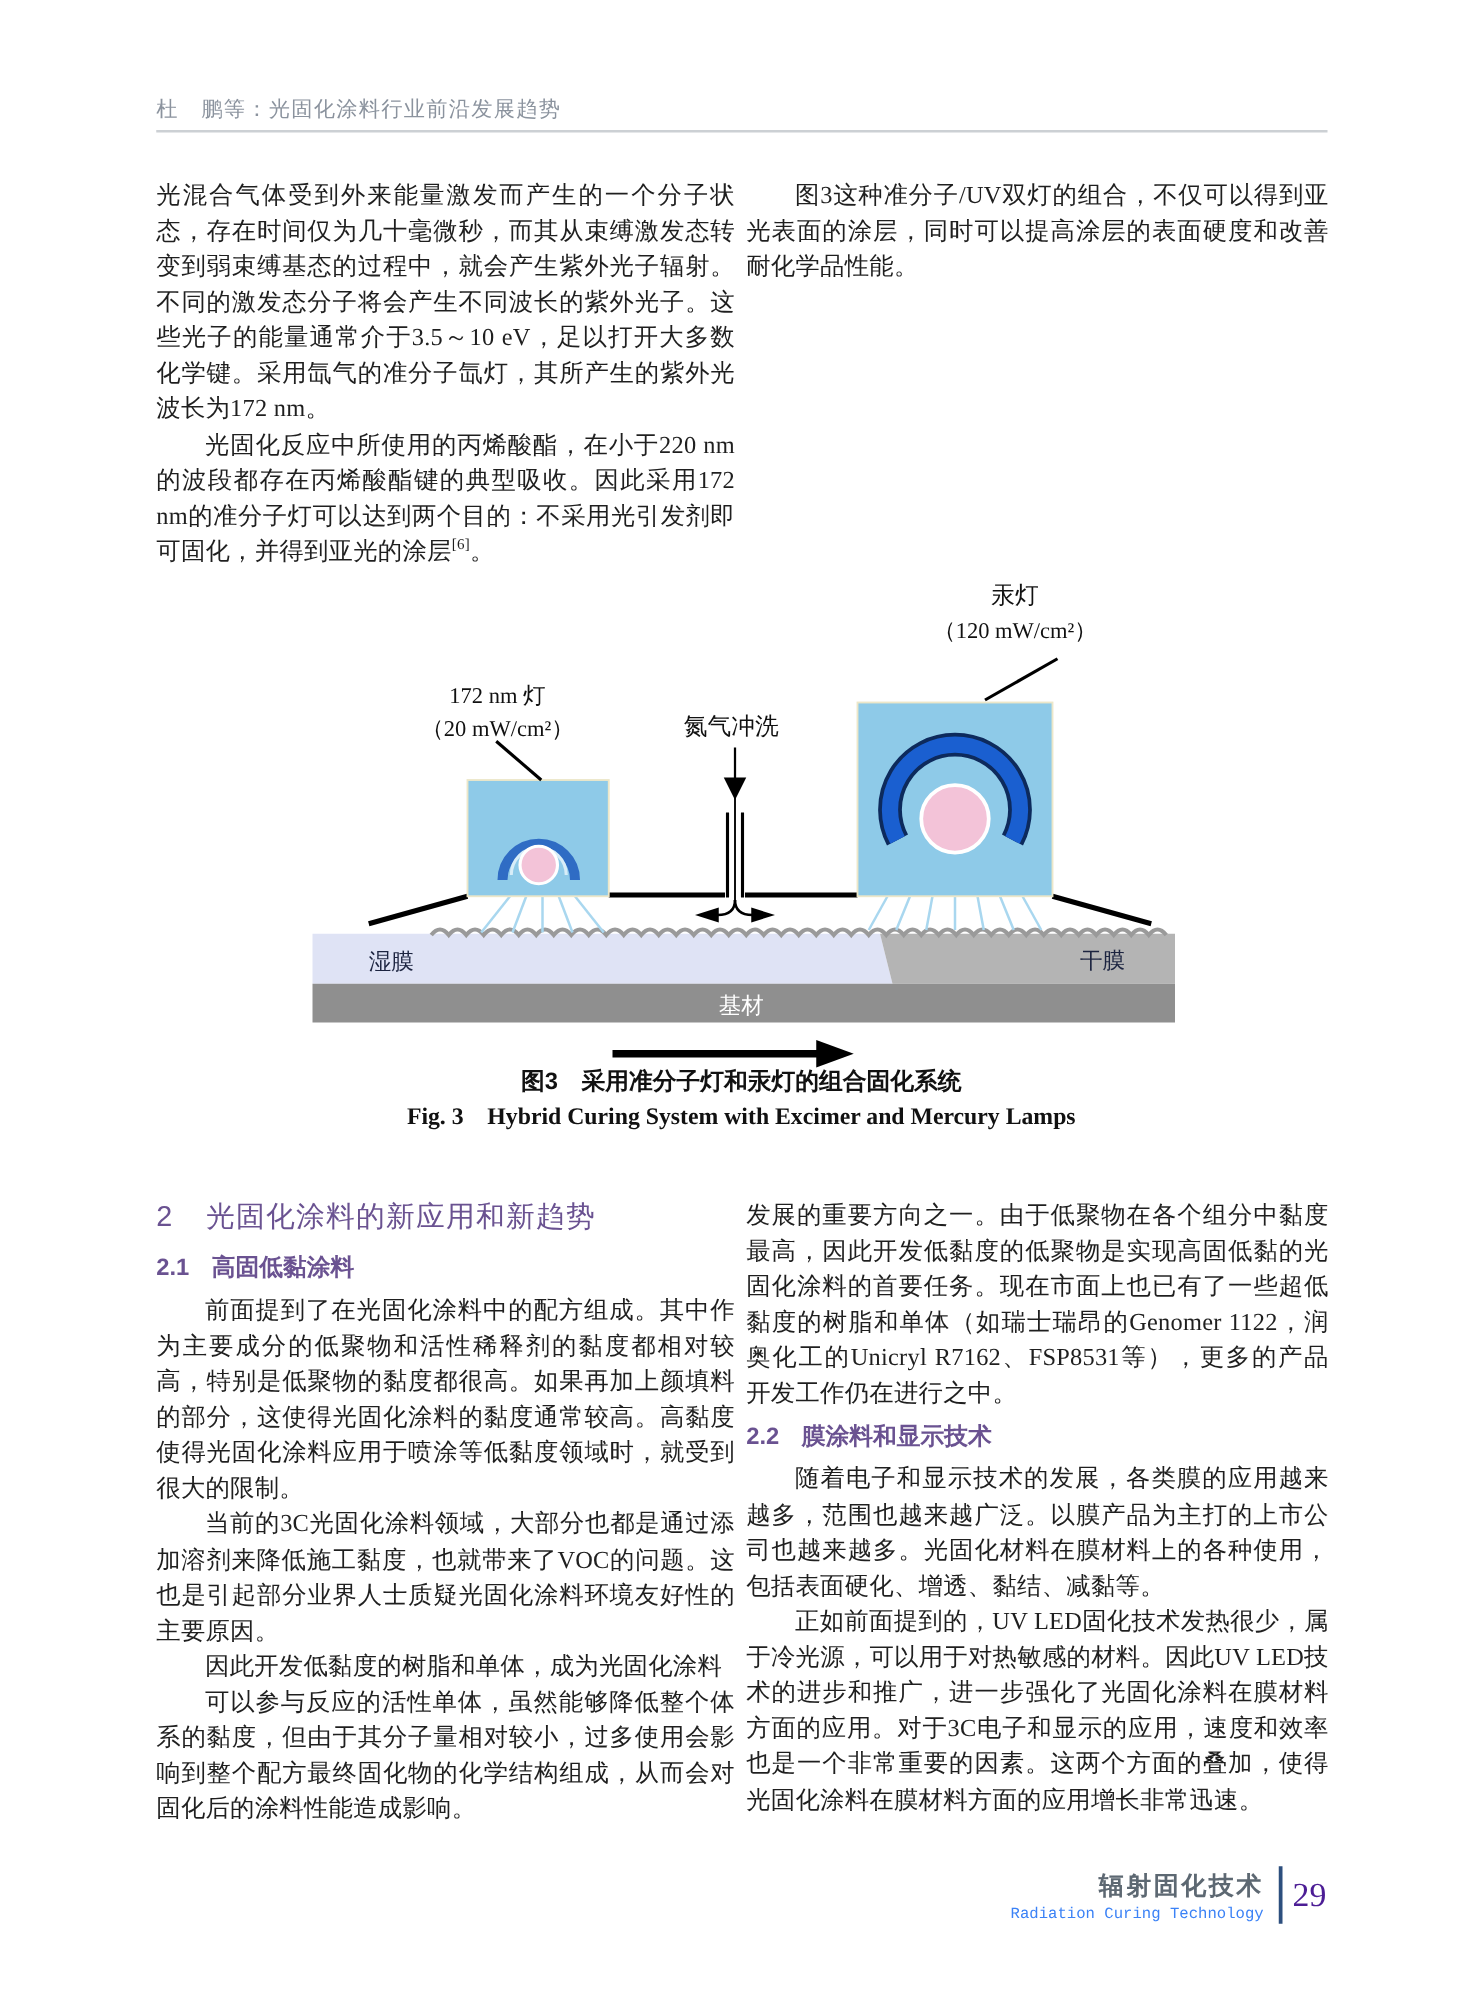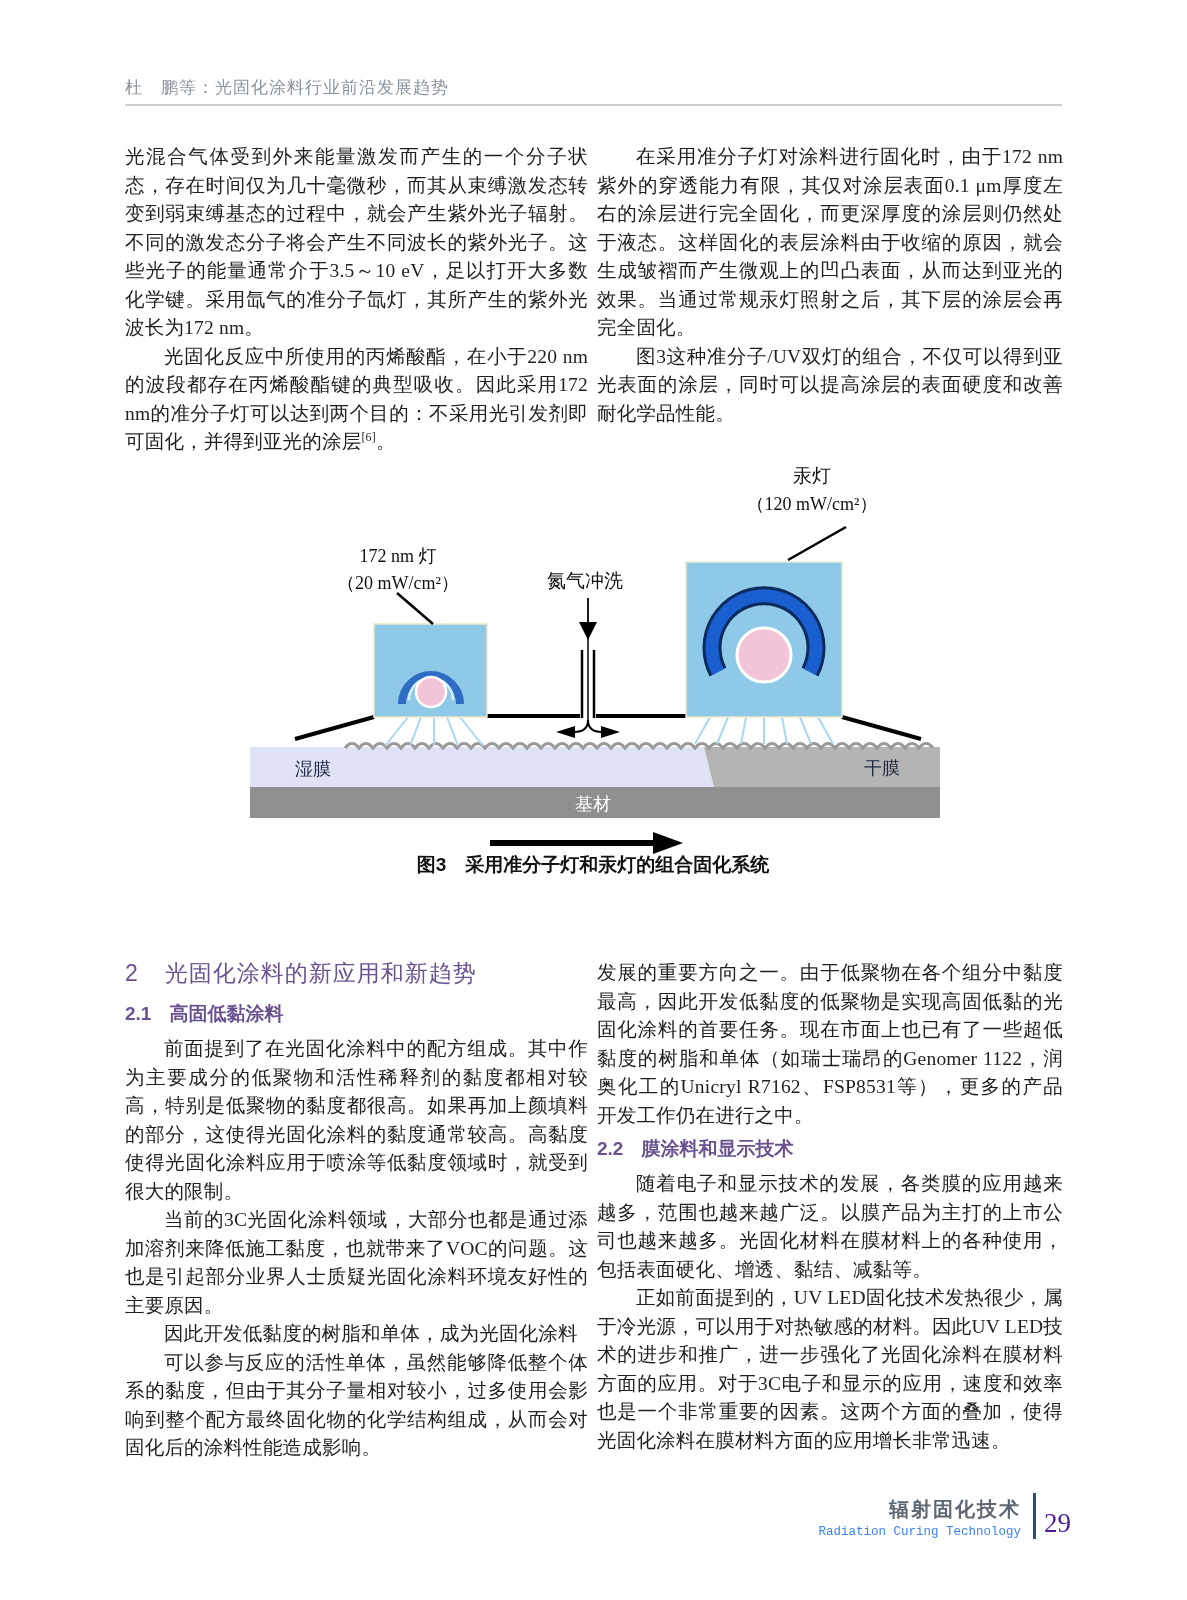--- a/index.html
+++ b/index.html
@@ -30,21 +30,21 @@
   h3.sub .num{margin-right:18px;}
 
   
   .fig-svg{position:absolute;left:225px;top:450px;}
   .fig-caption-zh{position:absolute;left:128px;top:852px;width:930px;text-align:center;
     font-family:"Liberation Sans","DejaVu Sans",sans-serif;font-size:19px;font-weight:bold;color:#111;}
   .fig-caption-en{position:absolute;left:128px;top:880px;width:930px;text-align:center;
     font-family:"Liberation Serif","DejaVu Serif",serif;font-size:19px;font-weight:bold;color:#111;}
 
   
-  .footer{position:absolute;top:1493px;right:116px;display:flex;align-items:flex-end;}
+  .footer{position:absolute;top:1493px;right:126px;display:flex;align-items:center;}
   .footer .names{text-align:right;margin-right:8px;}
   .footer .zh{font-family:"Liberation Sans","DejaVu Sans",sans-serif;font-size:20px;font-weight:bold;
     color:#5d6872;letter-spacing:2px;}
   .footer .en{font-family:Liberation Mono, monospace;font-size:12.5px;color:#3b82f6;margin-top:2px;}
   .footer .bar{width:3px;height:46px;background:#2d4f7e;margin:0 8px 0 4px;}
   .footer .pn{font-family:"Liberation Serif","DejaVu Serif",serif;font-size:27px;color:#4c1d95;}
 </style>
 </head>
 <body>
 
@@ -52,21 +52,20 @@
 
   <div class="running-title">杜　鹏等：光固化涂料行业前沿发展趋势</div>
   <div class="header-rule"></div>
 
   <div class="col col-left-top">
     <p class="no-indent">光混合气体受到外来能量激发而产生的一个分子状态，存在时间仅为几十毫微秒，而其从束缚激发态转变到弱束缚基态的过程中，就会产生紫外光子辐射。不同的激发态分子将会产生不同波长的紫外光子。这些光子的能量通常介于3.5～10 eV，足以打开大多数化学键。采用氙气的准分子氙灯，其所产生的紫外光波长为172 nm。</p>
     <p><span>光固化反应中所使用的丙烯酸酯，在小于220 nm的波段都存在丙烯酸酯键的典型吸收。因此采用172 nm的准分子灯可以达到两个目的：不采用光引发剂即可固化，并得到亚光的涂层</span><sup>[6]</sup><span>。</span></p>
   </div>
 
   <div class="col col-right-top">
-    <p>在采用准分子灯对涂料进行固化时，由于172 nm紫外的穿透能力有限，其仅对涂层表面0.1 μm厚度左右的涂层进行完全固化，而更深厚度的涂层则仍然处于液态。这样固化的表层涂料由于收缩的原因，就会生成皱褶而产生微观上的凹凸表面，从而达到亚光的效果。当通过常规汞灯照射之后，其下层的涂层会再完全固化。</p>
     <p>图3这种准分子/UV双灯的组合，不仅可以得到亚光表面的涂层，同时可以提高涂层的表面硬度和改善耐化学品性能。</p>
   </div>
 
   <svg class="fig-svg" width="740" height="410" viewBox="0 0 740 410" xmlns="http://www.w3.org/2000/svg">
 
     <polygon points="25,297 479,297 489,337 25,337" fill="#dfe3f5"></polygon>
     <polygon points="479,297 715,297 715,337 489,337" fill="#b4b4b4"></polygon>
     <rect x="25" y="337" width="690" height="31" fill="#8f8f8f"></rect>
     <path id="film-wave" d="M120,298 q7,-9 14,0 q7,-9 14,0 q7,-9 14,0 q7,-9 14,0 q7,-9 14,0 q7,-9 14,0 q7,-9 14,0 q7,-9 14,0 q7,-9 14,0 q7,-9 14,0 q7,-9 14,0 q7,-9 14,0 q7,-9 14,0 q7,-9 14,0 q7,-9 14,0 q7,-9 14,0 q7,-9 14,0 q7,-9 14,0 q7,-9 14,0 q7,-9 14,0 q7,-9 14,0 q7,-9 14,0 q7,-9 14,0 q7,-9 14,0 q7,-9 14,0 q7,-9 14,0 q7,-9 14,0 q7,-9 14,0 q7,-9 14,0 q7,-9 14,0 q7,-9 14,0 q7,-9 14,0 q7,-9 14,0 q7,-9 14,0 q7,-9 14,0 q7,-9 14,0 q7,-9 14,0 q7,-9 14,0 q7,-9 14,0 q7,-9 14,0 q7,-9 14,0 q7,-9 14,0" fill="none" stroke="#9a9a9a" stroke-width="3.2"></path>
 
@@ -132,20 +131,21 @@
       <text x="173" y="112" font-size="18" text-anchor="middle">172 nm 灯</text>
       <text x="173" y="139" font-size="18" text-anchor="middle">（20 mW/cm²）</text>
       <text x="360" y="137" font-size="19" text-anchor="middle">氮气冲洗</text>
       <text x="88" y="325" font-size="18" fill="#1c2440" text-anchor="middle">湿膜</text>
       <text x="657" y="324" font-size="18" fill="#1c2440" text-anchor="middle">干膜</text>
       <text x="368" y="360" font-size="18" fill="#ffffff" text-anchor="middle">基材</text>
     </g>
   </svg>
 
   <div class="fig-caption-zh">图3　采用准分子灯和汞灯的组合固化系统</div>
+  <div class="fig-caption-en">Fig. 3　Hybrid Curing System with Excimer and Mercury Lamps</div>
 
   <div class="col col-left-bot">
     <h2 class="sec"><span class="num">2</span><span>光固化涂料的新应用和新趋势</span></h2>
     <h3 class="sub"><span class="num">2.1</span><span>高固低黏涂料</span></h3>
     <p>前面提到了在光固化涂料中的配方组成。其中作为主要成分的低聚物和活性稀释剂的黏度都相对较高，特别是低聚物的黏度都很高。如果再加上颜填料的部分，这使得光固化涂料的黏度通常较高。高黏度使得光固化涂料应用于喷涂等低黏度领域时，就受到很大的限制。</p>
     <p>当前的3C光固化涂料领域，大部分也都是通过添加溶剂来降低施工黏度，也就带来了VOC的问题。这也是引起部分业界人士质疑光固化涂料环境友好性的主要原因。</p>
     <p>因此开发低黏度的树脂和单体，成为光固化涂料</p>
     <p>可以参与反应的活性单体，虽然能够降低整个体系的黏度，但由于其分子量相对较小，过多使用会影响到整个配方最终固化物的化学结构组成，从而会对固化后的涂料性能造成影响。</p>
   </div>
 

